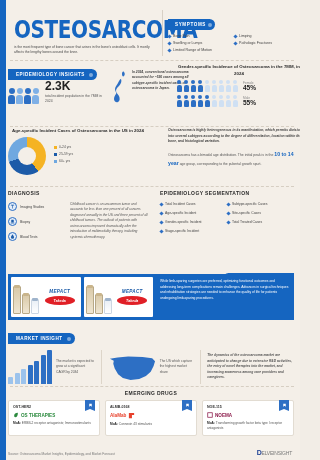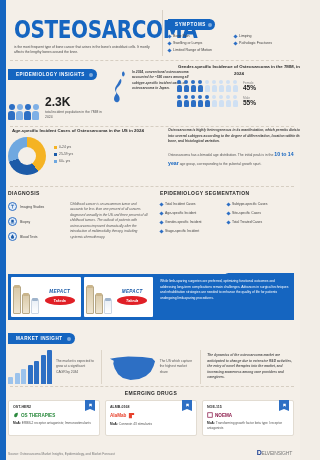--- a/index.html
+++ b/index.html
@@ -62,21 +62,21 @@
   
   .epi { position:absolute; left:8px; top:62px; width:286px; height:60px; }
   .epi-left { position:absolute; left:0; top:0; width:148px; }
   .people { display:flex; align-items:flex-end; gap:1px; margin-top:8px; }
   .person { width:7px; }
   .person .h { width:6px;height:6px;border-radius:50%;background:#2d6fc4;margin:0 auto 1px; }
   .person .b { width:7px;height:9px;background:#2d6fc4;border-radius:3px 3px 1px 1px; }
   .person.lt .h,.person.lt .b { background:#7fb0e6; }
   .big-num { font-size:12px; font-weight:bold; color:#222; line-height:1; }
   .big-cap { font-size:3.4px; color:#555; line-height:1.5; margin-top:2px; width:60px; }
-  .epi-stat { display:flex; align-items:center; gap:6px; margin-top:16px; }
+  .epi-stat { display:flex; align-items:center; gap:6px; margin-top:0; }
 
   .japan-wrap { position:absolute; left:104px; top:8px; display:flex; gap:4px; width:120px;}
   .japan-txt { font-size:3.3px; line-height:1.6; font-style:italic; font-weight:bold; color:#444; width:62px; }
 
   .epi-right { position:absolute; left:168px; top:2px; width:126px; text-align:center; }
   .gender-title { font-size:4.4px; font-weight:bold; color:#2b2b2b; line-height:1.5; }
   .gender-row { display:flex; align-items:center; gap:1px; margin-top:3px; }
   .gicon { width:6px; }
   .gicon .h{ width:4px;height:4px;border-radius:50%;background:#2d6fc4;margin:0 auto 1px;}
   .gicon .b{ width:5px;height:7px;background:#2d6fc4;border-radius:2px 2px 1px 1px;margin:0 auto;}

